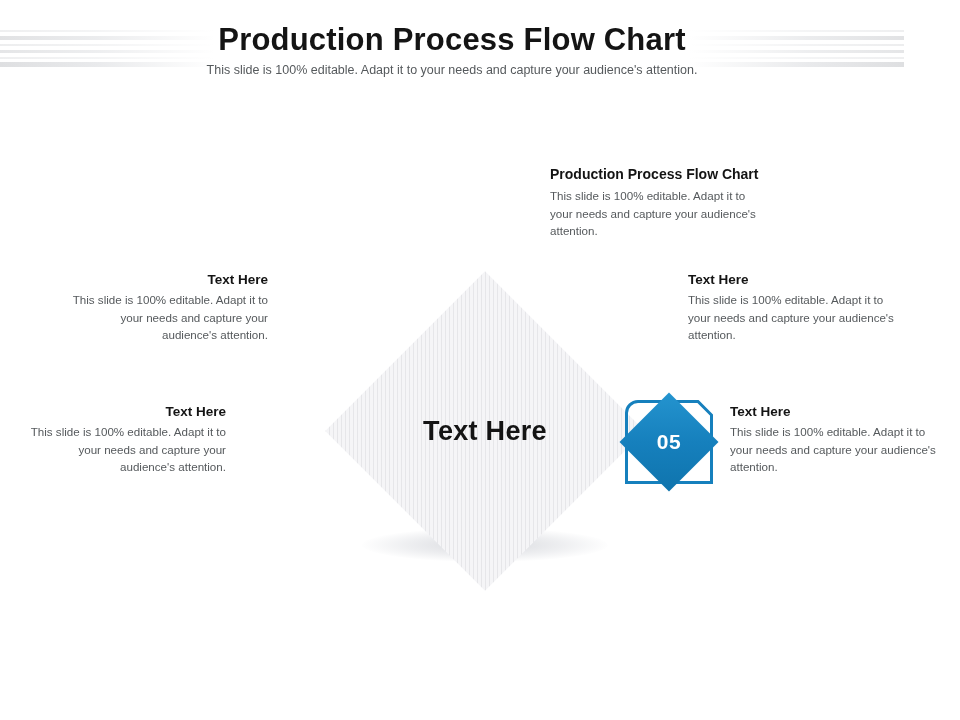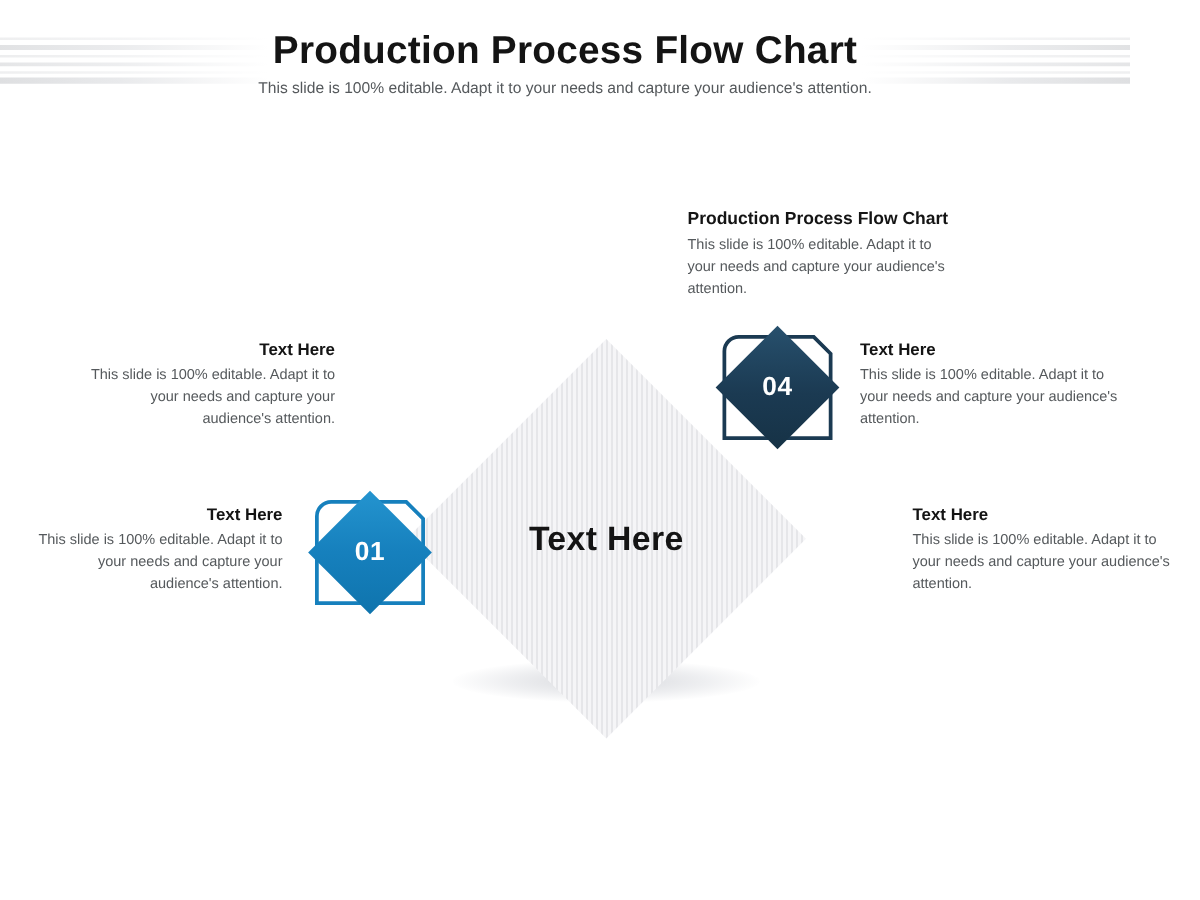--- a/index.html
+++ b/index.html
@@ -211,42 +211,33 @@
       <div class="ln l6"></div>
   </div>
 
   <div id="page-title">Production Process Flow Chart</div>
   <div id="page-subtitle">This slide is 100% editable. Adapt it to your needs and capture your audience's attention.</div>
 
   <div id="center-shadow"></div>
   <div id="center-diamond"></div>
   <div id="center-label">Text Here</div>
 
-  <div class="node blue" id="node-01">
+
+
+
+
+  <div class="node blue" id="node-05">
     <div class="frame">
       <svg viewBox="0 0 94 90" preserveAspectRatio="none">
         <path d="M 4.5,16 A 11.5,11.5 0 0 1 16,4.5 L 76,4.5 L 89.5,18 L 89.5,85.5 L 4.5,85.5 Z" fill="none" stroke="#1680bd" stroke-width="3"></path>
       </svg>
     </div>
     <div class="gem"></div>
-    <div class="num">01</div>
-  </div>
-
-
-
-  <div class="node navy" id="node-04">
-    <div class="frame">
-      <svg viewBox="0 0 94 90" preserveAspectRatio="none">
-        <path d="M 4.5,16 A 11.5,11.5 0 0 1 16,4.5 L 76,4.5 L 89.5,18 L 89.5,85.5 L 4.5,85.5 Z" fill="none" stroke="#1b3a52" stroke-width="3"></path>
-      </svg>
-    </div>
-    <div class="gem"></div>
-    <div class="num">04</div>
-  </div>
-
+    <div class="num">05</div>
+  </div>
 
   <div class="txt align-right" id="txt-01">
     <div class="t-head">Text Here</div>
     <div class="t-body">This slide is 100% editable. Adapt it to your needs and capture your audience's attention.</div>
   </div>
 
   <div class="txt align-right" id="txt-02">
     <div class="t-head">Text Here</div>
     <div class="t-body">This slide is 100% editable. Adapt it to your needs and capture your audience's attention.</div>
   </div>

